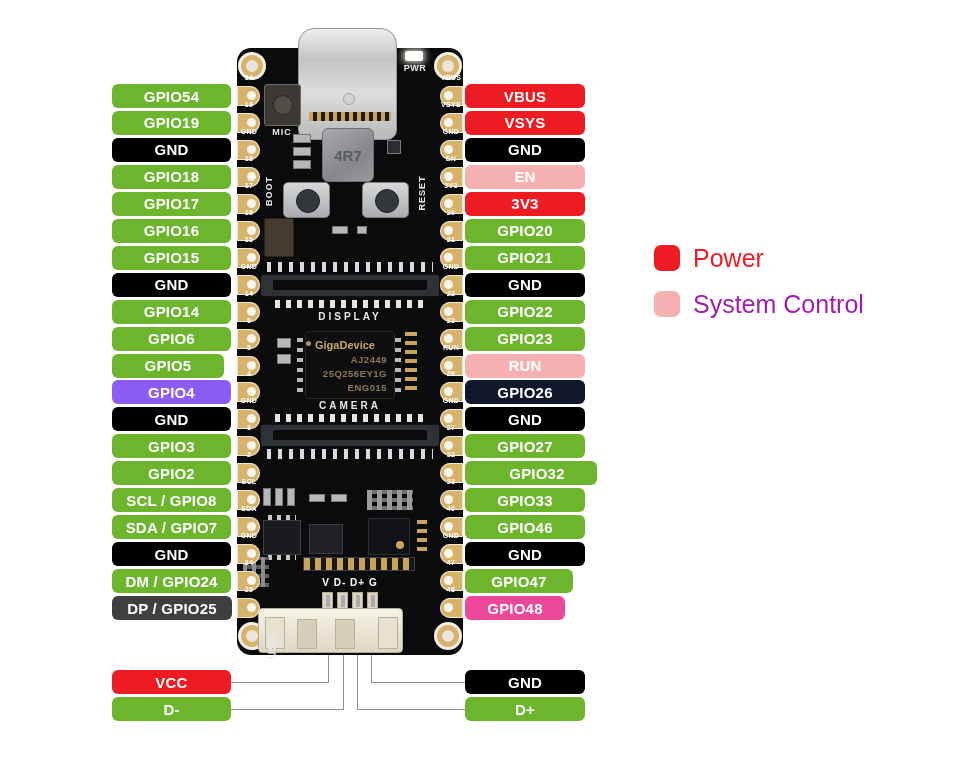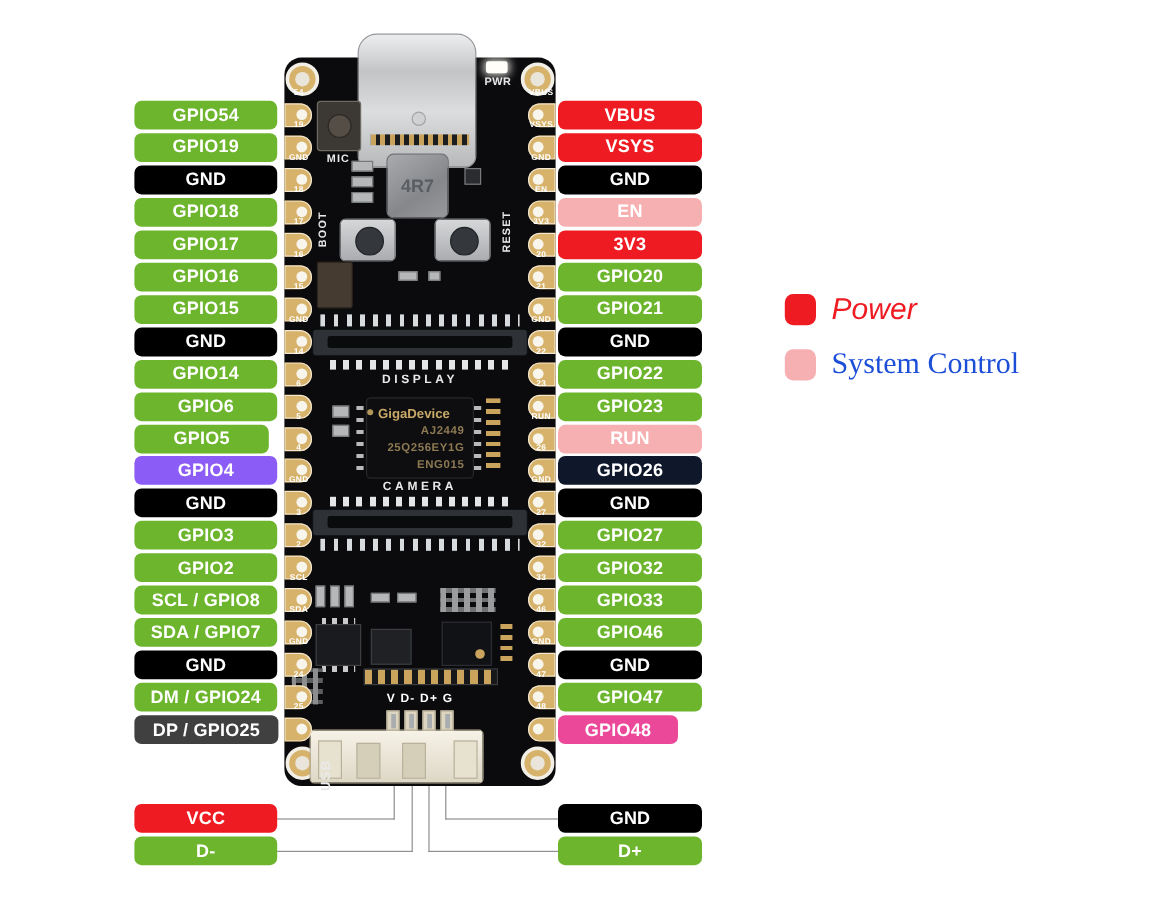--- a/index.html
+++ b/index.html
@@ -205,25 +205,25 @@
       <i style="left:119px;top:8px;width:18px;height:30px;"></i>
       <i style="left:38px;top:10px;width:18px;height:28px;background:#d5cfba;"></i>
       <i style="left:76px;top:10px;width:18px;height:28px;background:#d5cfba;"></i>
     </div>
     <div class="silk-txt vtext" style="left:10px;top:592px;width:50px;font-size:11px;letter-spacing:1px;">USB</div>
   </div>
 
   <div class="legend">
     <div class="legend-row">
       <span class="swatch" style="background: rgb(238, 27, 34);"></span>
-      <span class="legend-label" style="color: rgb(238, 27, 34); font-style: italic;">Power</span>
+      <span class="legend-label" style="color: rgb(238, 27, 34);">Power</span>
     </div>
     <div class="legend-row">
       <span class="swatch" style="background: rgb(246, 176, 178);"></span>
-      <span class="legend-label" style="color: #1d4ed8; font-family: Liberation Serif, serif;">System Control</span>
+      <span class="legend-label" style="color: #a21caf;">System Control</span>
     </div>
   </div>
 <div class="pill" style="left: 112px; top: 84px; width: 119px; background: rgb(108, 181, 45);">GPIO54</div>
     <div class="pad pad-left" style="left: 237px; top: 86px;"></div>
     <div class="silk-num" style="left: 234px; top: 74px;">54</div>
     <div class="pill" style="left: 112px; top: 110.95px; width: 119px; background: rgb(108, 181, 45);">GPIO19</div>
     <div class="pad pad-left" style="left: 237px; top: 112.95px;"></div>
     <div class="silk-num" style="left: 234px; top: 100.95px;">19</div>
     <div class="pill" style="left: 112px; top: 137.9px; width: 119px; background: rgb(0, 0, 0);">GND</div>
     <div class="pad pad-left" style="left: 237px; top: 139.9px;"></div>
@@ -314,33 +314,33 @@
     <div class="silk-num" style="left: 436px; top: 343.5px;">RUN</div>
     <div class="pill" style="left: 465px; top: 380.45px; width: 120px; background: #0f172a;">GPIO26</div>
     <div class="pad pad-right" style="left: 440px; top: 382.45px;"></div>
     <div class="silk-num" style="left: 436px; top: 370.45px;">26</div>
     <div class="pill" style="left: 465px; top: 407.4px; width: 120px; background: rgb(0, 0, 0);">GND</div>
     <div class="pad pad-right" style="left: 440px; top: 409.4px;"></div>
     <div class="silk-num" style="left: 436px; top: 397.4px;">GND</div>
     <div class="pill" style="left: 465px; top: 434.35px; width: 120px; background: rgb(108, 181, 45);">GPIO27</div>
     <div class="pad pad-right" style="left: 440px; top: 436.35px;"></div>
     <div class="silk-num" style="left: 436px; top: 424.35px;">27</div>
-    <div class="pill" style="left: 465px; top: 461.3px; width: 120px; background: rgb(108, 181, 45);">GPIO32</div>
+    <div class="pill" style="left: 465px; top: 461.3px; width: 120px; background: rgb(108, 181, 45); padding-left: 12px;">GPIO32</div>
     <div class="pad pad-right" style="left: 440px; top: 463.3px;"></div>
     <div class="silk-num" style="left: 436px; top: 451.3px;">32</div>
     <div class="pill" style="left: 465px; top: 488.25px; width: 120px; background: rgb(108, 181, 45);">GPIO33</div>
     <div class="pad pad-right" style="left: 440px; top: 490.25px;"></div>
     <div class="silk-num" style="left: 436px; top: 478.25px;">33</div>
     <div class="pill" style="left: 465px; top: 515.2px; width: 120px; background: rgb(108, 181, 45);">GPIO46</div>
     <div class="pad pad-right" style="left: 440px; top: 517.2px;"></div>
     <div class="silk-num" style="left: 436px; top: 505.2px;">46</div>
     <div class="pill" style="left: 465px; top: 542.15px; width: 120px; background: rgb(0, 0, 0);">GND</div>
     <div class="pad pad-right" style="left: 440px; top: 544.15px;"></div>
     <div class="silk-num" style="left: 436px; top: 532.15px;">GND</div>
-    <div class="pill" style="left: 465px; top: 569.1px; width: 120px; background: rgb(108, 181, 45);">GPIO47</div>
+    <div class="pill" style="left: 465px; top: 569.1px; width: 108px; background: rgb(108, 181, 45);">GPIO47</div>
     <div class="pad pad-right" style="left: 440px; top: 571.1px;"></div>
     <div class="silk-num" style="left: 436px; top: 559.1px;">47</div>
     <div class="pill" style="left: 465px; top: 596.05px; width: 100px; background: #ec4899;">GPIO48</div>
     <div class="pad pad-right" style="left: 440px; top: 598.05px;"></div>
     <div class="silk-num" style="left: 436px; top: 586.05px;">48</div>
     <div class="pill" style="left: 112px; top: 670px; width: 119px; background: rgb(238, 27, 34);">VCC</div>
     <div class="pill" style="left: 112px; top: 697px; width: 119px; background: rgb(108, 181, 45);">D-</div>
     <div class="pill" style="left: 465px; top: 670px; width: 120px; background: rgb(0, 0, 0);">GND</div>
     <div class="pill" style="left: 465px; top: 697px; width: 120px; background: rgb(108, 181, 45);">D+</div>
   </div>

